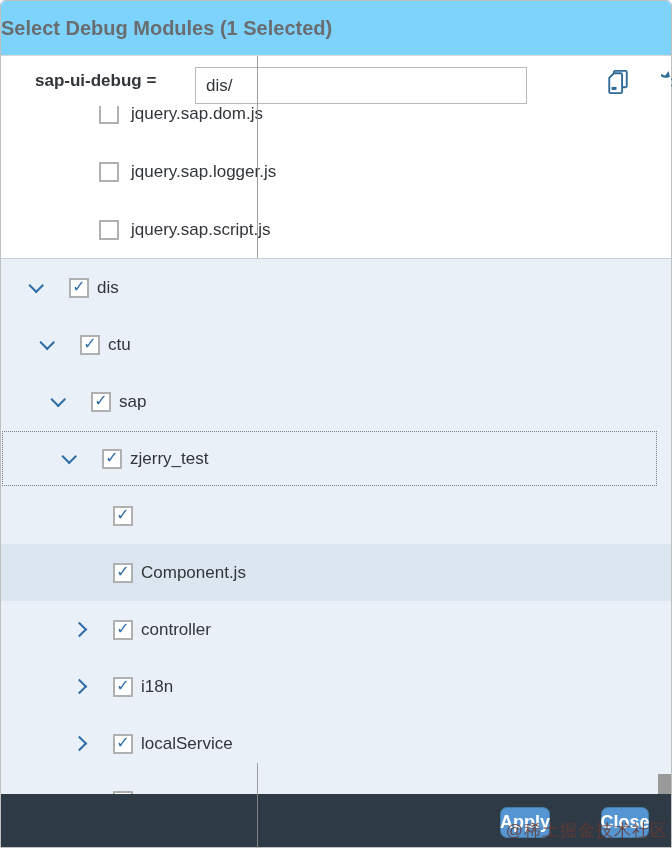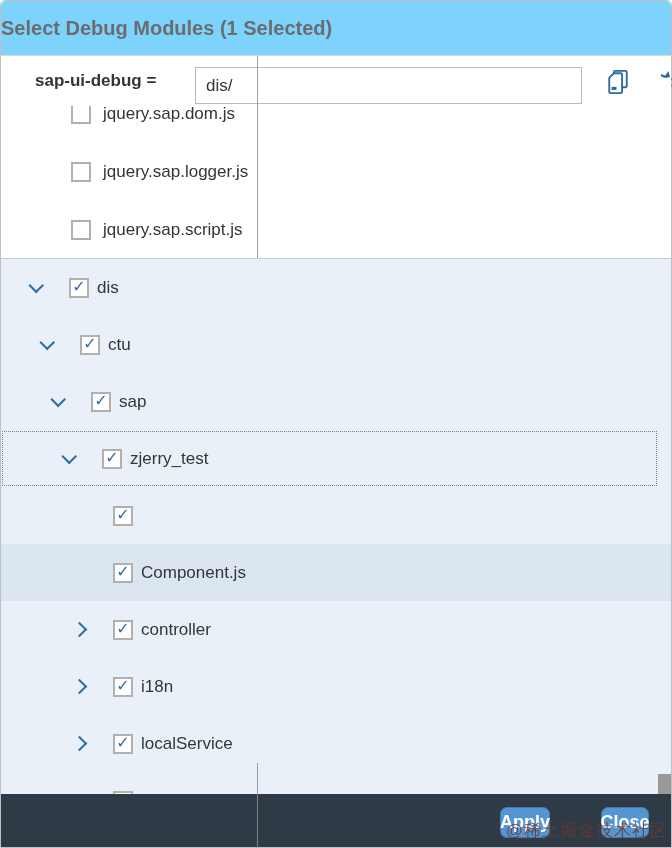--- a/index.html
+++ b/index.html
@@ -6,32 +6,32 @@
     font-family:"Liberation Sans","DejaVu Sans",sans-serif;background:#fff;}
   .dialog{position:absolute;inset:0;background:#fff;border:1px solid var(--dialog_border,#c0c0c0);
     border-radius:5px 5px 0 0;box-sizing:border-box;}
   
   .header{position:absolute;left:0;right:0;top:0;height:54px;display:flex;align-items:center;
     justify-content:flex-start;border-bottom:1px solid var(--header_border,#d9d9d9);border-radius:5px 5px 0 0;background:#7dd3fc;font-weight:bold;}
   .title{font-size:20px;color:var(--title_text,#6a6d70);}
   
   .param-row{position:absolute;left:0;right:0;top:55px;height:50px;display:flex;align-items:center;background:#fff;margin-left:24px;}
   .param-label{font-weight:bold;font-size:17px;color:var(--text,#32363a);margin-left:10px;white-space:nowrap;}
-  .param-input{position:absolute;left:170px;top:11px;width:387px;height:37px;box-sizing:border-box;
+  .param-input{position:absolute;left:170px;top:11px;width:332px;height:37px;box-sizing:border-box;
     border:1px solid var(--input_border,#b9b9b9);background:#fff;font-size:17px;color:var(--text,#32363a);
     padding:0 10px;font-family:inherit;outline:none;}
   .icon-btn{position:absolute;top:11px;width:30px;height:30px;display:flex;align-items:center;
     justify-content:center;cursor:pointer;}
   .icon-btn.copy{left:578px;}
   .icon-btn.reset{left:635px;}
   .icon-btn svg{display:block;}
   
   .module-list{position:absolute;left:0;right:0;top:105px;height:152px;background:#fff;overflow:hidden;}
   .module-rows{margin-top:-21px;}
-  .mod-row{display:flex;align-items:center;height:58px;padding-left:70px;}
+  .mod-row{display:flex;align-items:center;height:58px;padding-left:98px;}
   .mod-row .cb{margin-right:12px;}
   
   .tree{position:absolute;left:0;right:0;top:257px;height:538px;background:var(--tree_bg,#eaf0f7);
     border-top:1px solid #c9ced4;overflow:hidden;box-sizing:border-box;}
   .tree-row{display:flex;align-items:center;height:57px;}
   .tree-row.selected{background:var(--tree_selected_bg,#dbe6f0);}
   .tree-row.focused{outline:1px dotted #7e7e7e;outline-offset:-2px;margin-right:13px;}
   .chev{width:20px;margin-right:24px;display:flex;align-items:center;justify-content:center;flex:0 0 20px;}
   .chev i{display:block;width:9px;height:9px;border-right:2.4px solid var(--accent,#2e6da6);
     border-bottom:2.4px solid var(--accent,#2e6da6);}

